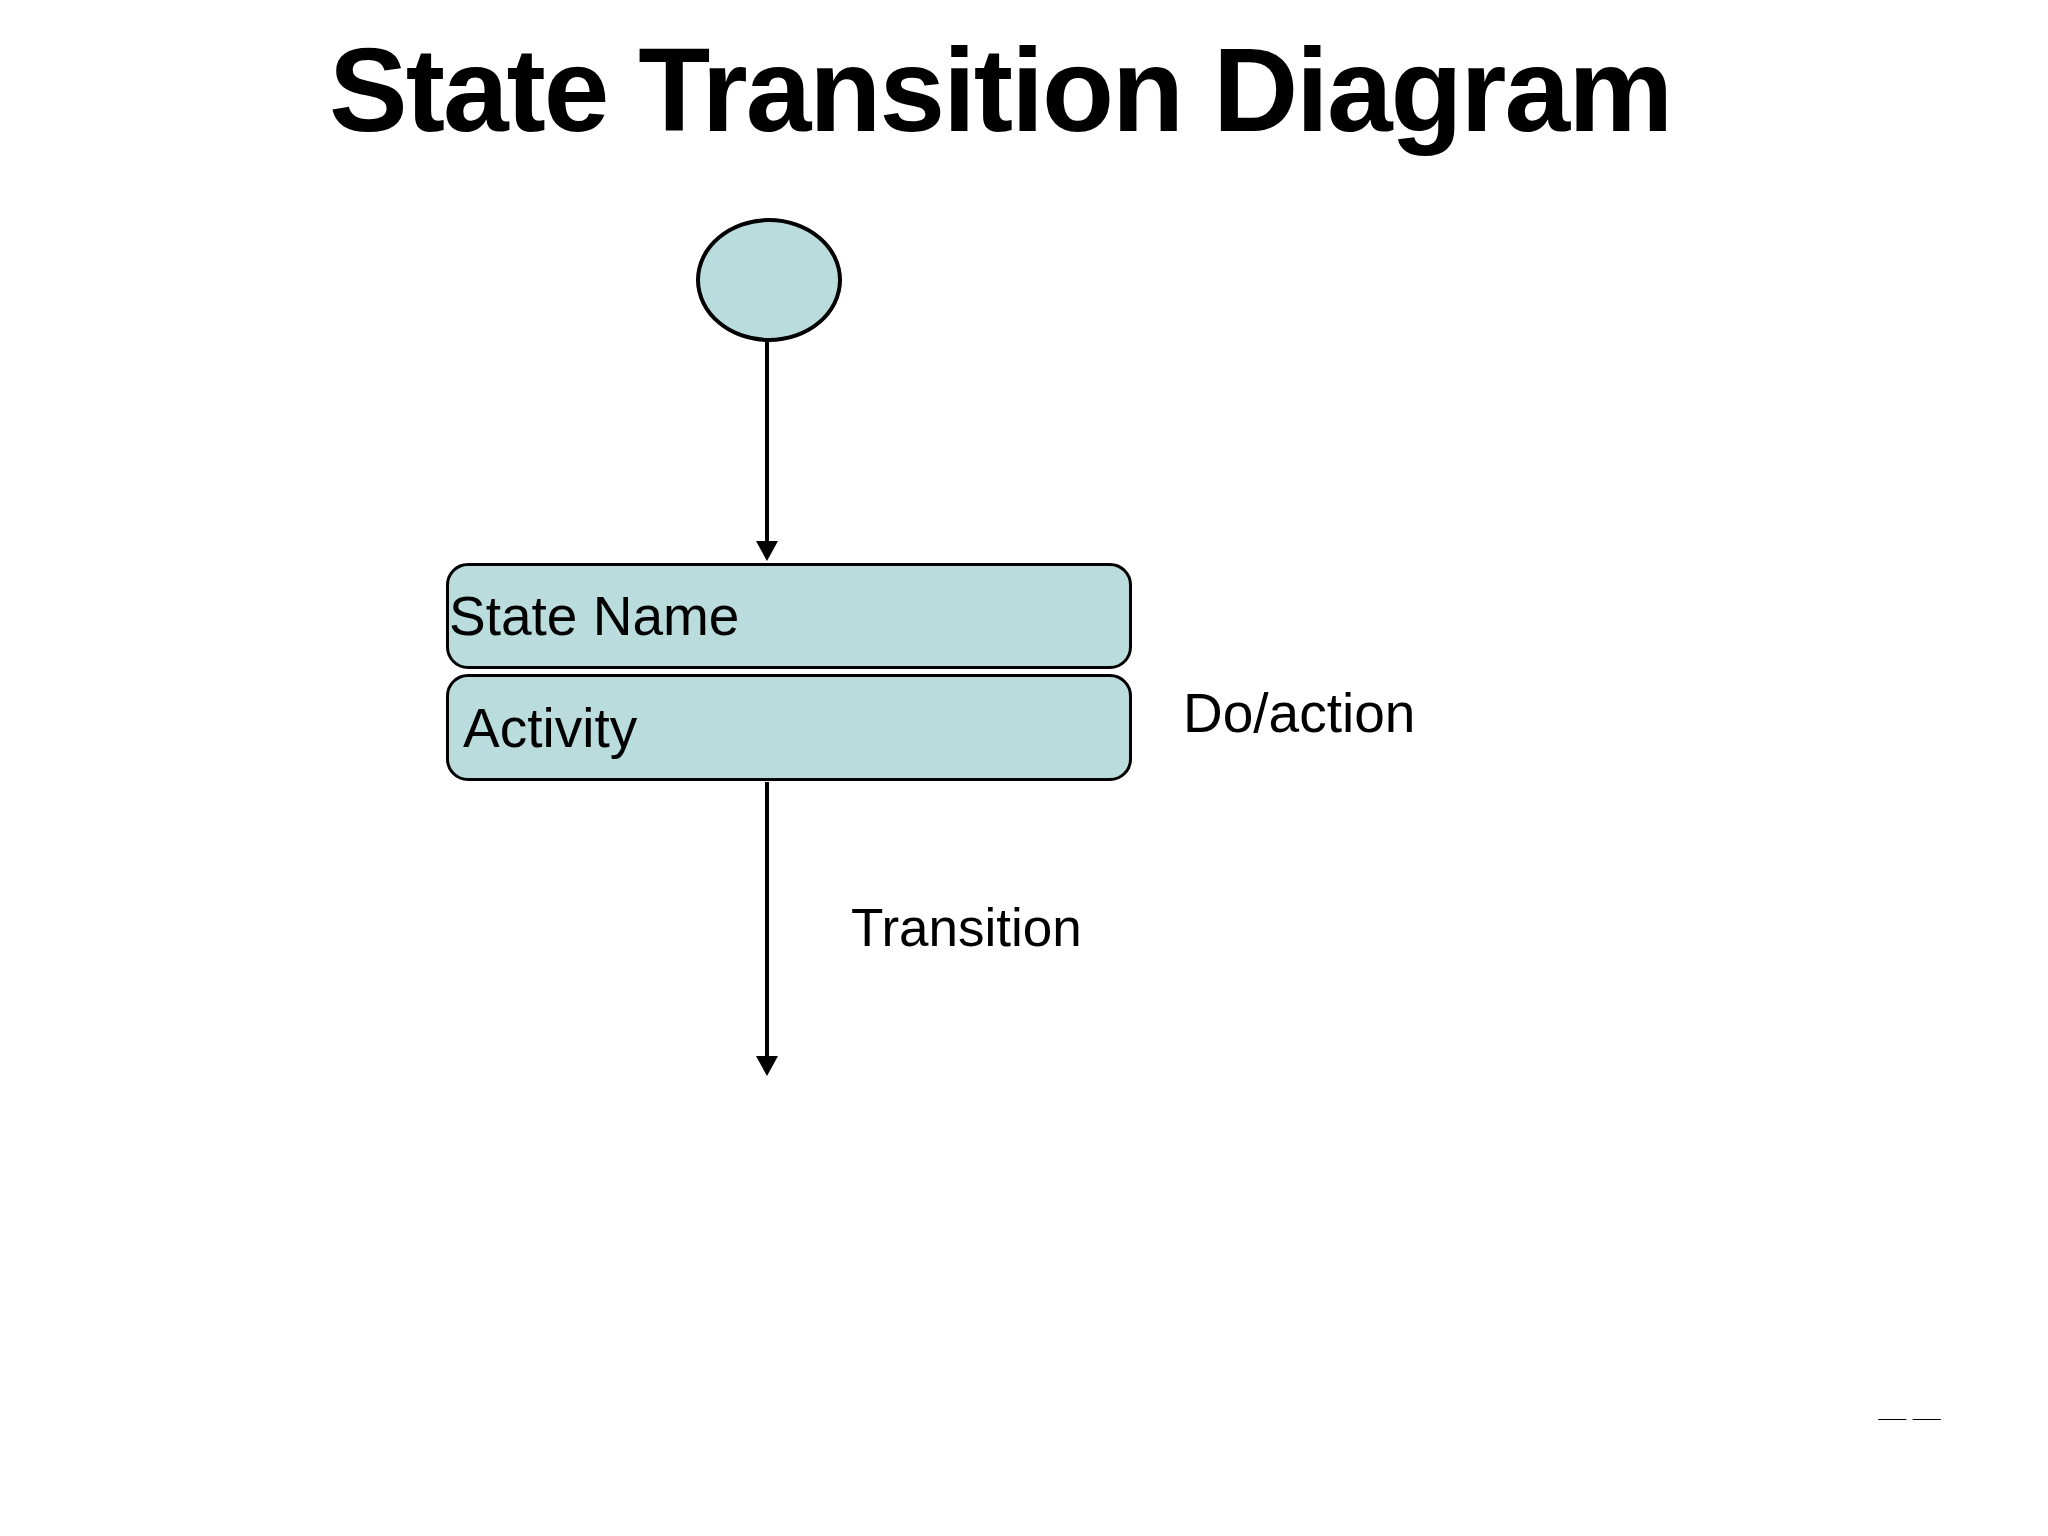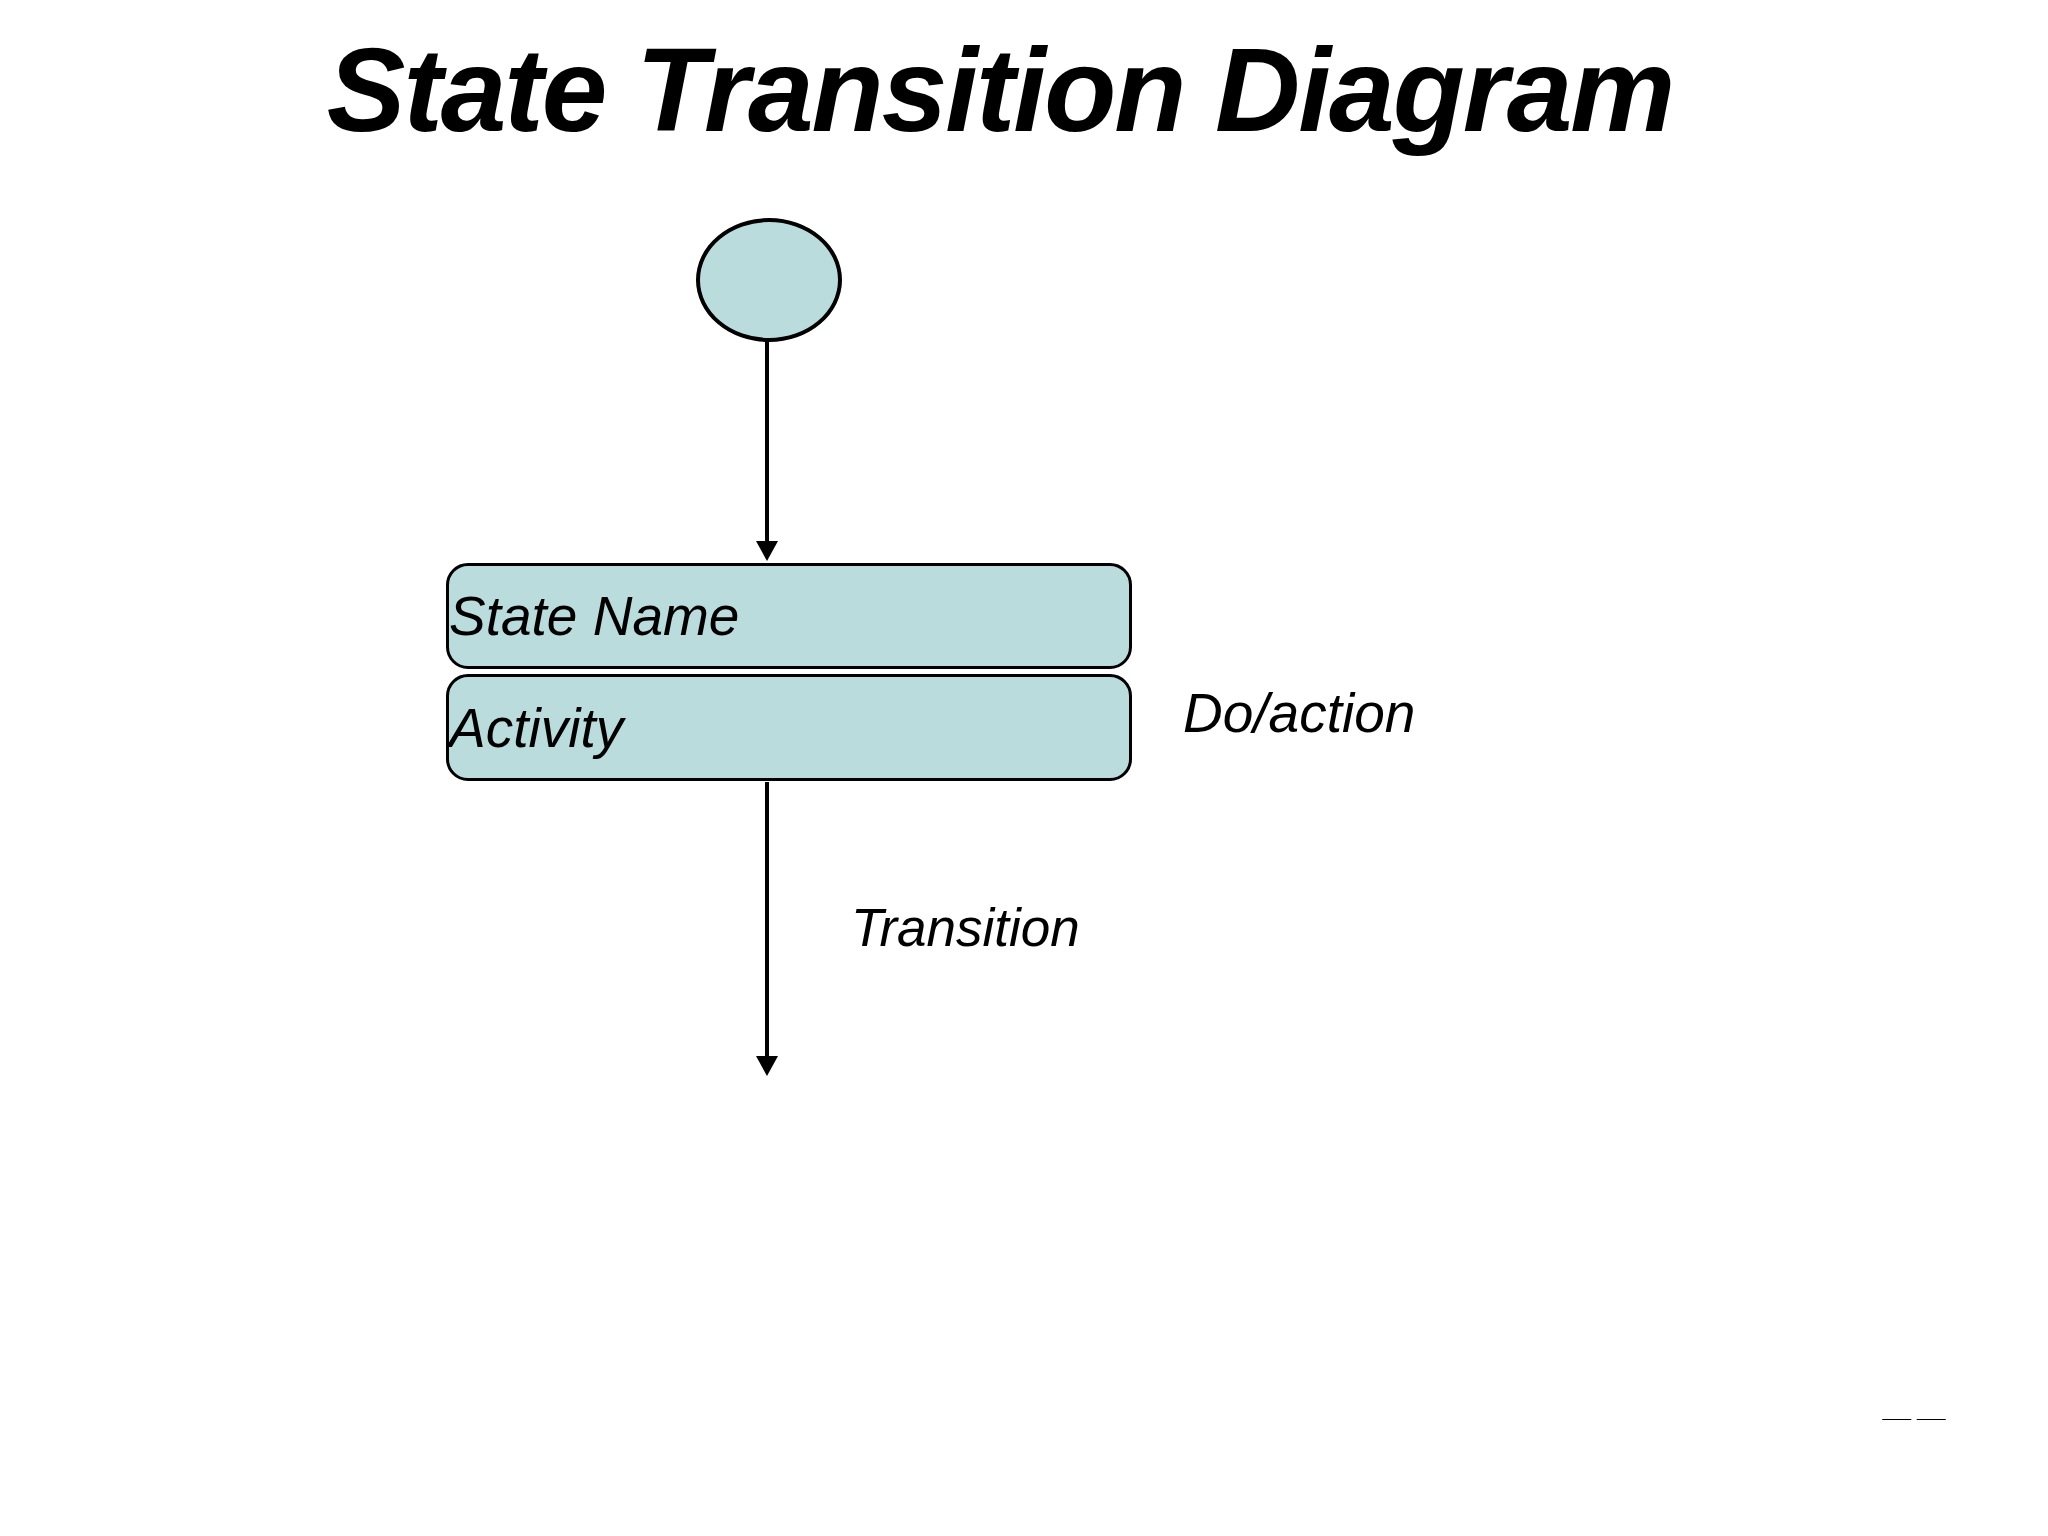--- a/index.html
+++ b/index.html
@@ -3,21 +3,20 @@
 <meta charset="utf-8">
 <style>
   html,body{margin:0;padding:0;background:#ffffff;}
   .slide{
     position:relative;
     width:2048px;height:1420px;
     background:var(--bg,#ffffff);
     font-family:"Liberation Sans","DejaVu Sans",sans-serif;
     color:var(--text,#000000);
     overflow:hidden;
-    font-style:italic;
   }
   .page-title{
     position:absolute;
     left:0;top:22px;width:2000px;
     text-align:center;
     font-size:118px;font-weight:bold;
     letter-spacing:-2px;
     color:var(--text,#000000);
     white-space:nowrap;
   }
@@ -61,21 +60,21 @@
   .arrow-2 .head{left:-9px;top:274px;}
   .state-compartment{
     position:absolute;
     left:446px;width:686px;
     border-radius:22px;
     border-width:3.5px;
     display:flex;align-items:center;justify-content:flex-start;
     font-size:55px;
   }
   .state-name-compartment{top:563px;height:106px;}
-  .activity-compartment{top:674px;height:107px;}
+  .activity-compartment{top:674px;height:107px;padding-left:14px;}
   .page-number{
     position:absolute;
     left:1875px;top:1404px;
     font-size:62px;
     color:var(--text,#000000);
   }
 </style>
 </head>
 <body>
 

